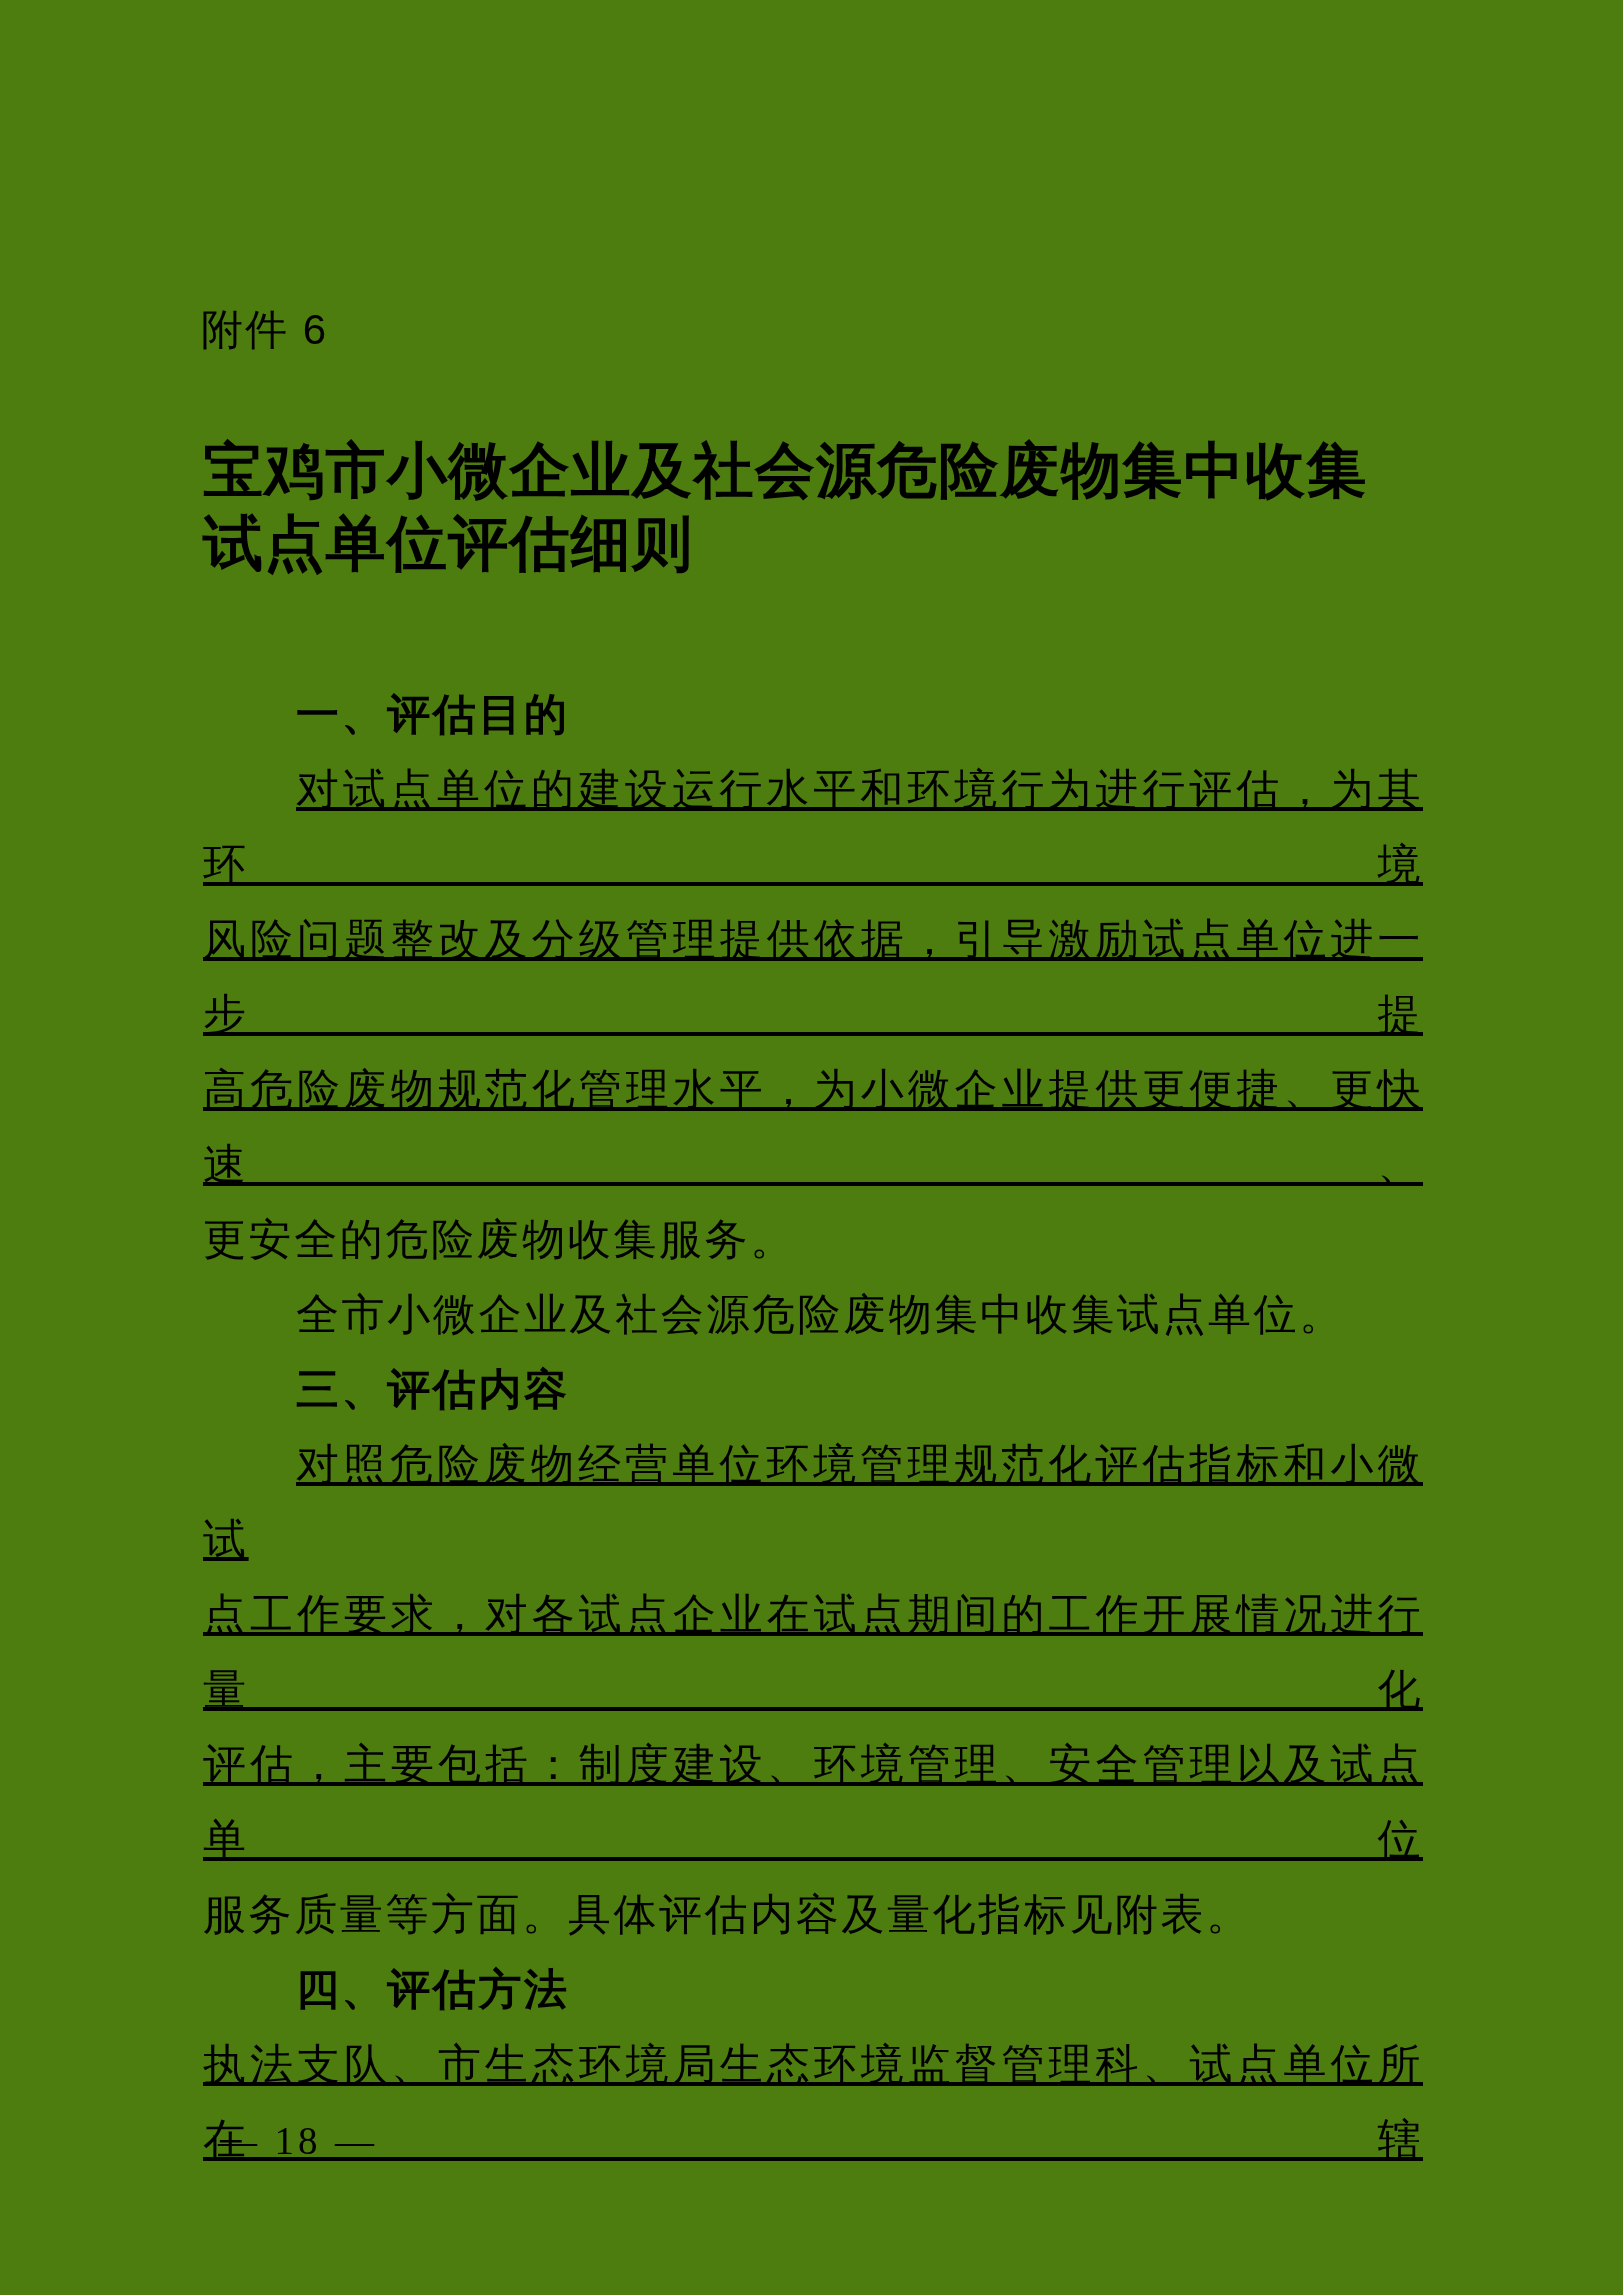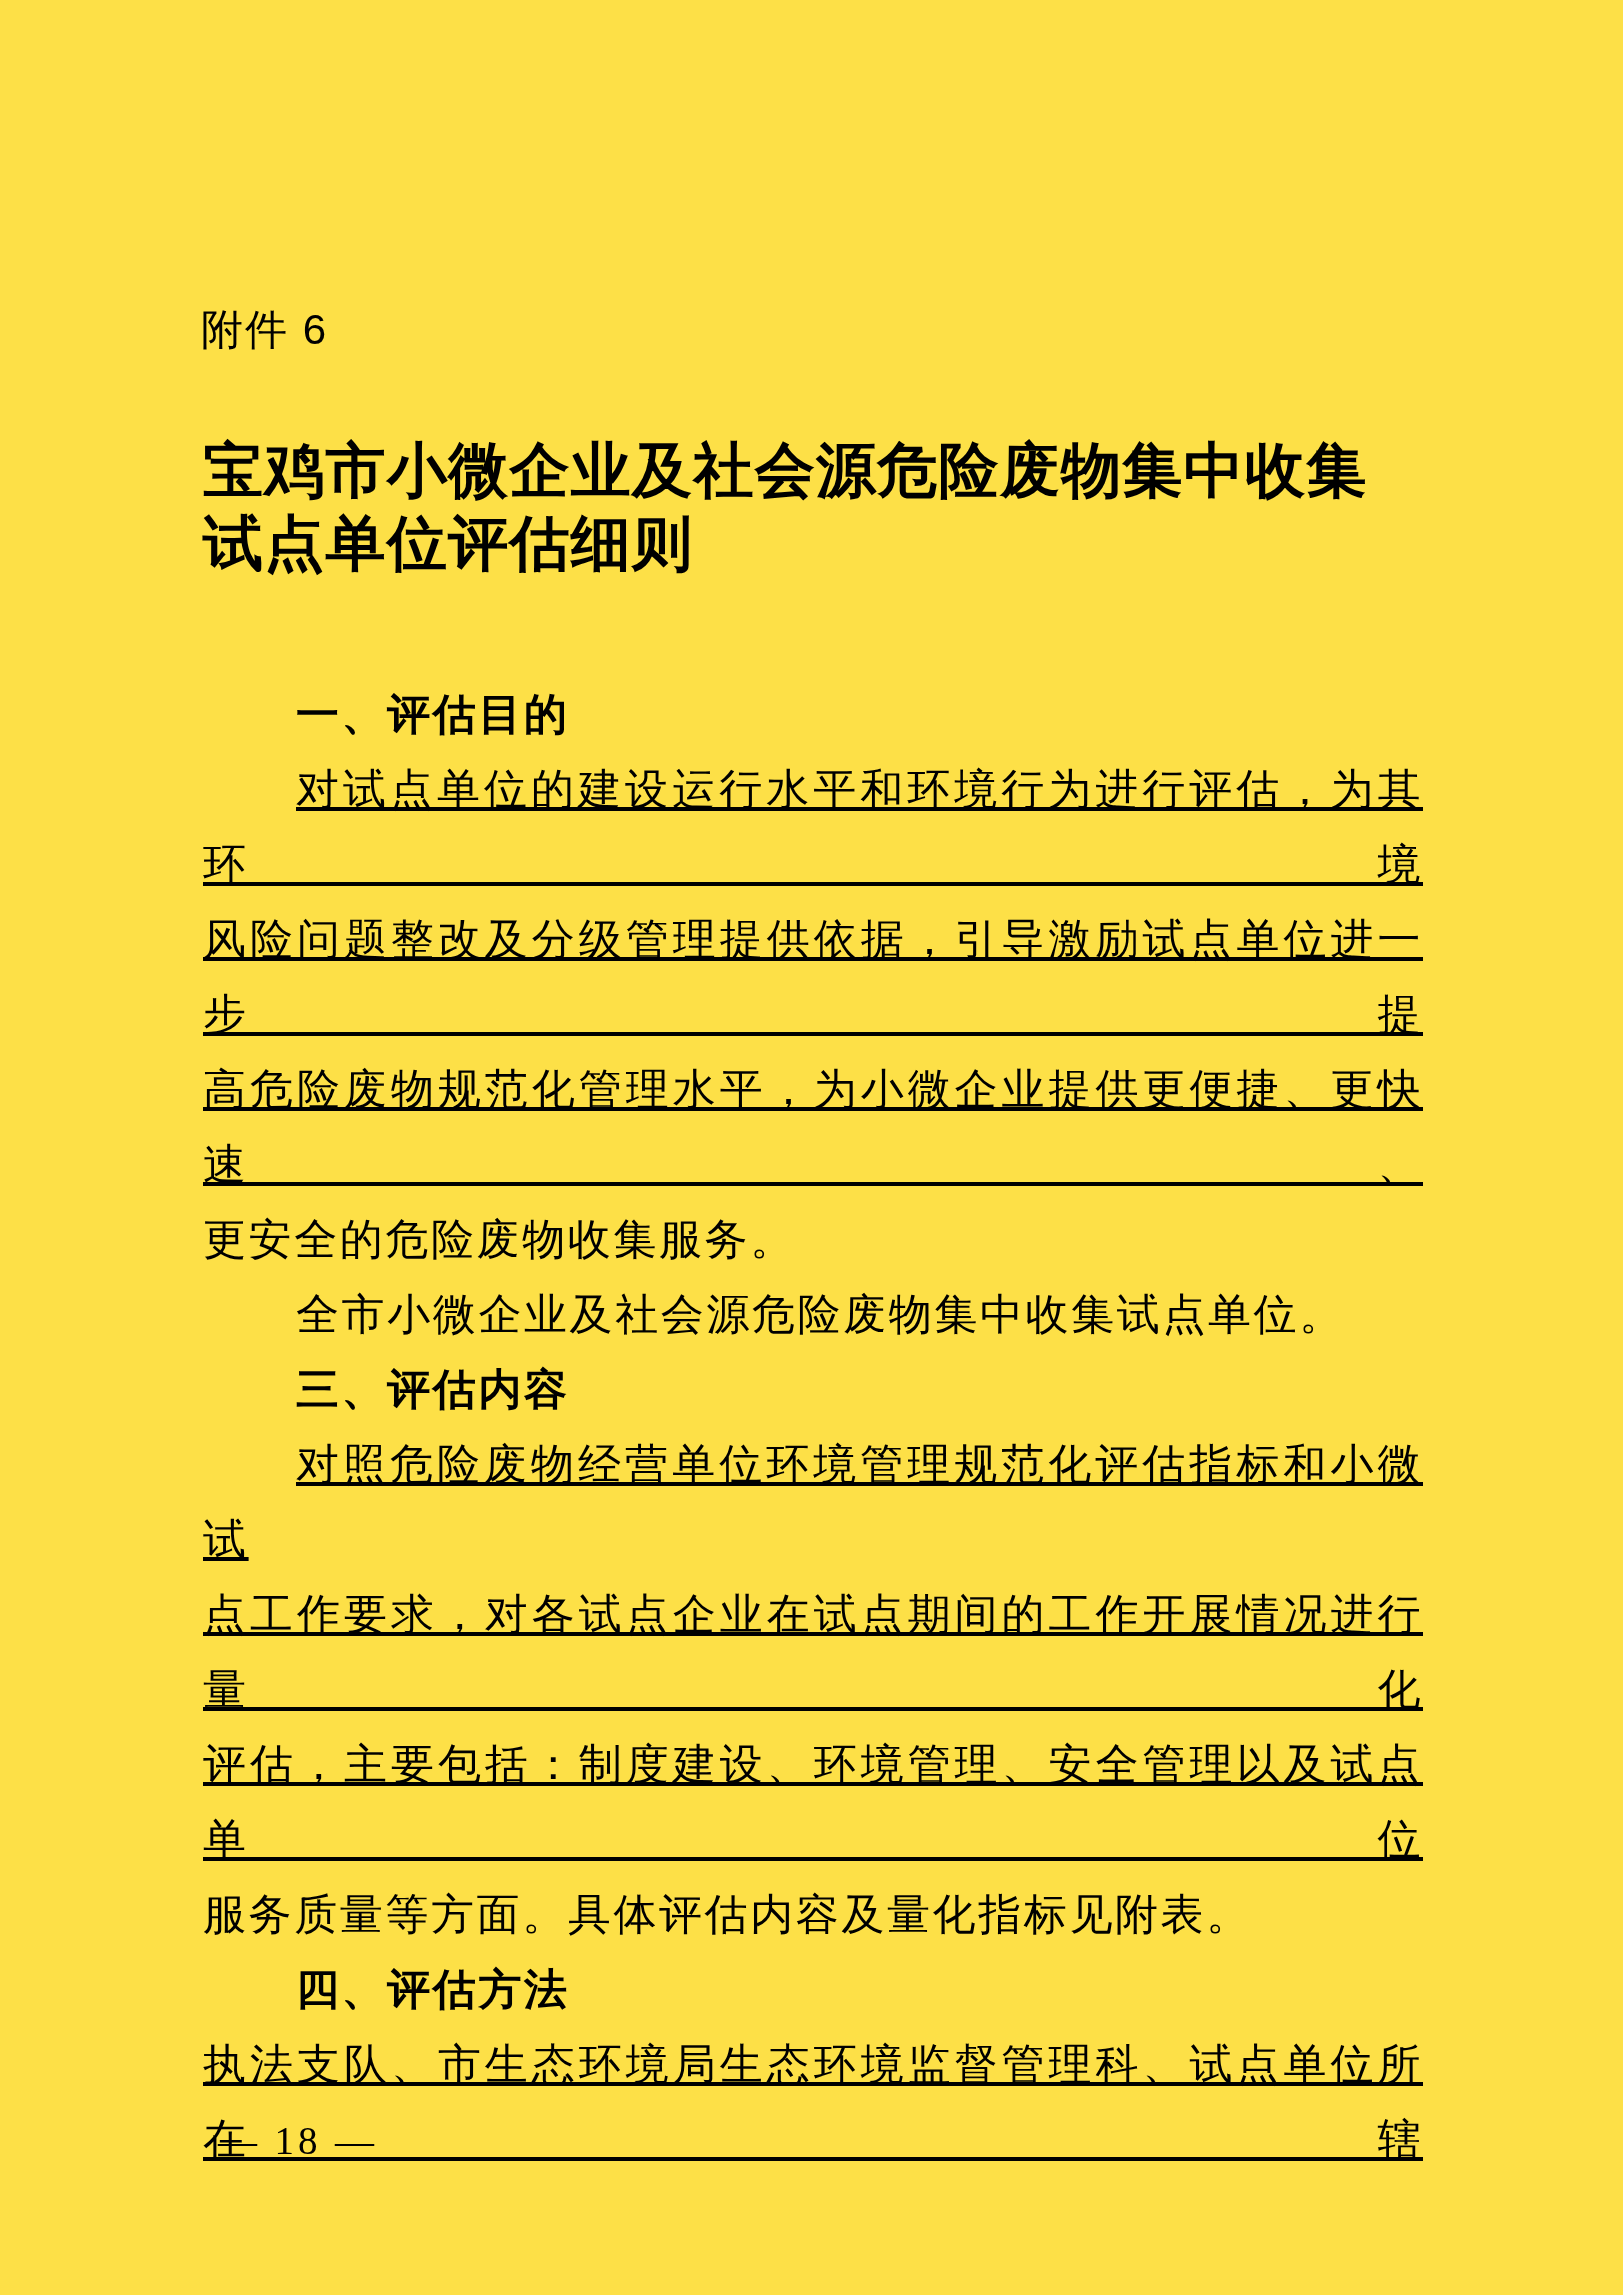--- a/index.html
+++ b/index.html
@@ -1,20 +1,20 @@
 <!DOCTYPE html>
 <html style="font-size:10.5px"><head>
 <meta charset="utf-8">
 <style>
   html, body { margin: 0; padding: 0; background: #888; }
   .page {
     position: relative;
     width: 1623px;
     height: 2295px;
-    background: #fde047;
+    background: #4d7c0f;
     color: #000000;
     font-family: "Liberation Serif", serif;
     overflow: hidden;
   }
   .attachment-label {
     position: absolute;
     left: 201px;
     top: 302px;
     font-family: "Liberation Sans", sans-serif;
     font-size: 42px;

